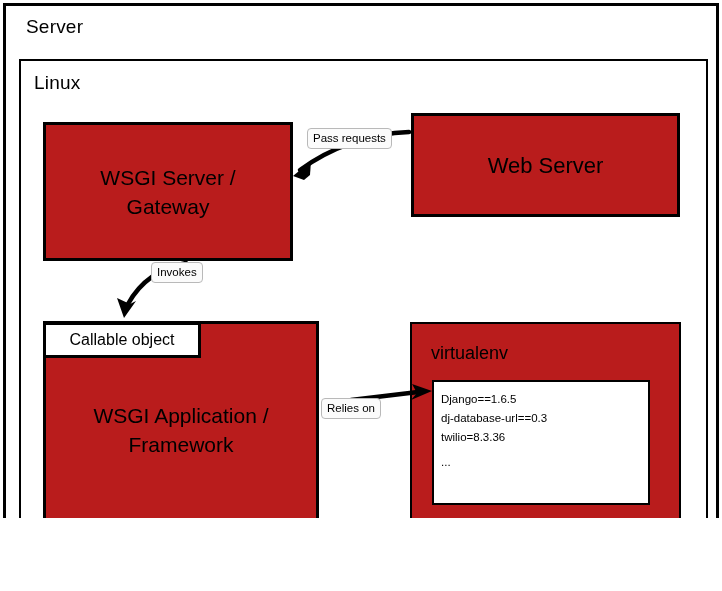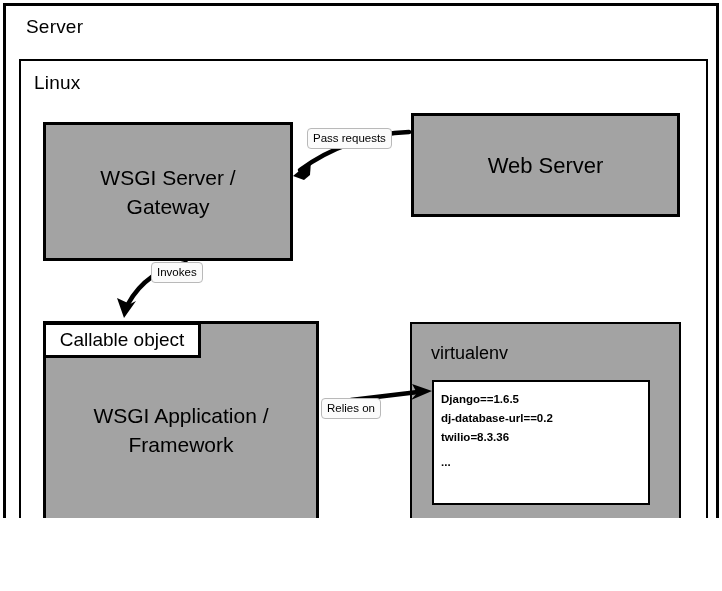--- a/index.html
+++ b/index.html
@@ -50,21 +50,21 @@
     white-space: nowrap;
   }
   .server-title { left: 26px; top: 17px; }
   .linux-title  { left: 34px; top: 73px; }
 
   
   .node {
     position: absolute;
     box-sizing: border-box;
     border: 3px solid #000000;
-    background: #a3a3a3;
+    background: #b91c1c;
   }
   .node-wsgi-server {
     left: 43px; top: 122px;
     width: 250px; height: 139px;
   }
   .node-web-server {
     left: 411px; top: 113px;
     width: 269px; height: 104px;
   }
   .node-wsgi-app {
@@ -102,41 +102,40 @@
   .venv-pkgbox {
     position: absolute;
     box-sizing: border-box;
     left: 20px;
     top: 56px;
     width: 218px;
     height: 125px;
     border: 2px solid #000000;
     background: #ffffff;
     padding: 8px 0 0 7px;
-    font-weight: bold;
   }
   .venv-line {
     font-size: 11.5px;
     line-height: 19px;
     white-space: nowrap;
     color: #000000;
   }
   .venv-line.spacer { height: 6px; line-height: 6px; }
 
   
   .tab-callable {
     position: absolute;
     box-sizing: border-box;
     left: 43px;
     top: 322px;
     width: 158px;
     height: 36px;
     border: 3px solid #000000;
     background: #ffffff;
-    font-size: 19px;
+    font-size: 16px;
     line-height: 30px;
     text-align: center;
     white-space: nowrap;
     z-index: 6;
   }
 
   
   .edge-label {
     position: absolute;
     box-sizing: border-box;
@@ -187,21 +186,21 @@
   <div class="node node-web-server">
     <div class="node-label">Web Server</div>
   </div>
 
   <div class="tab-callable">Callable object</div>
 
   <div class="node node-virtualenv">
     <div class="venv-title">virtualenv</div>
     <div class="venv-pkgbox">
       <div class="venv-line">Django==1.6.5</div>
-      <div class="venv-line">dj-database-url==0.2</div>
+      <div class="venv-line">dj-database-url==0.3</div>
       <div class="venv-line">twilio=8.3.36</div>
       <div class="venv-line spacer"></div>
       <div class="venv-line">...</div>
     </div>
   </div>
 
   <svg id="arrows" viewBox="0 0 722 591">
 
     <path d="M 409,132 C 370,133 330,148 300,170" fill="none" stroke="#000000" stroke-width="4.5" stroke-linecap="round"></path>
     <polygon points="293,176 311,161 310,175 304,180" fill="#000000"></polygon>

